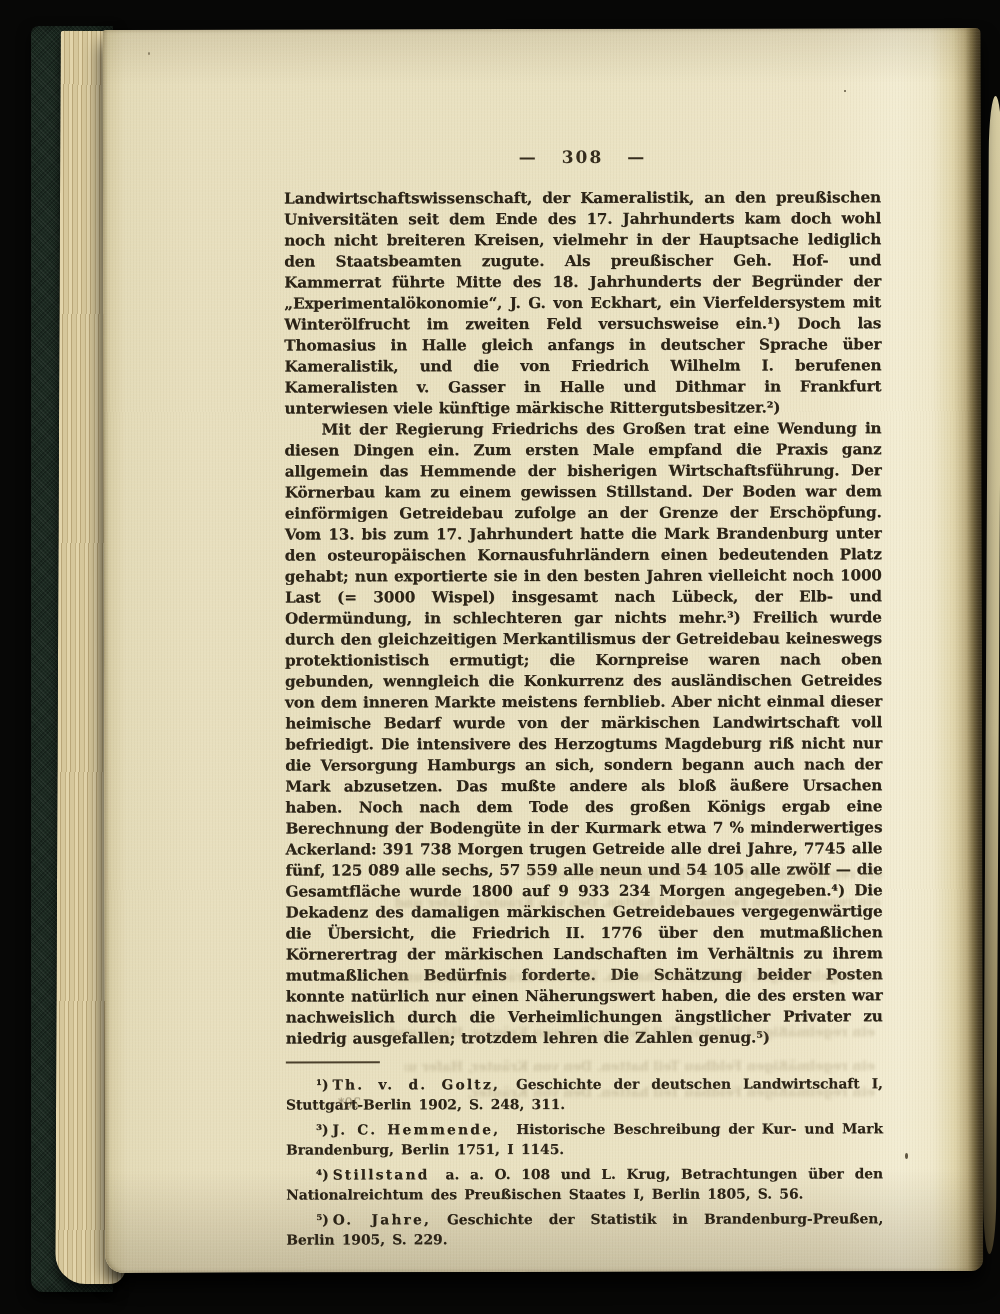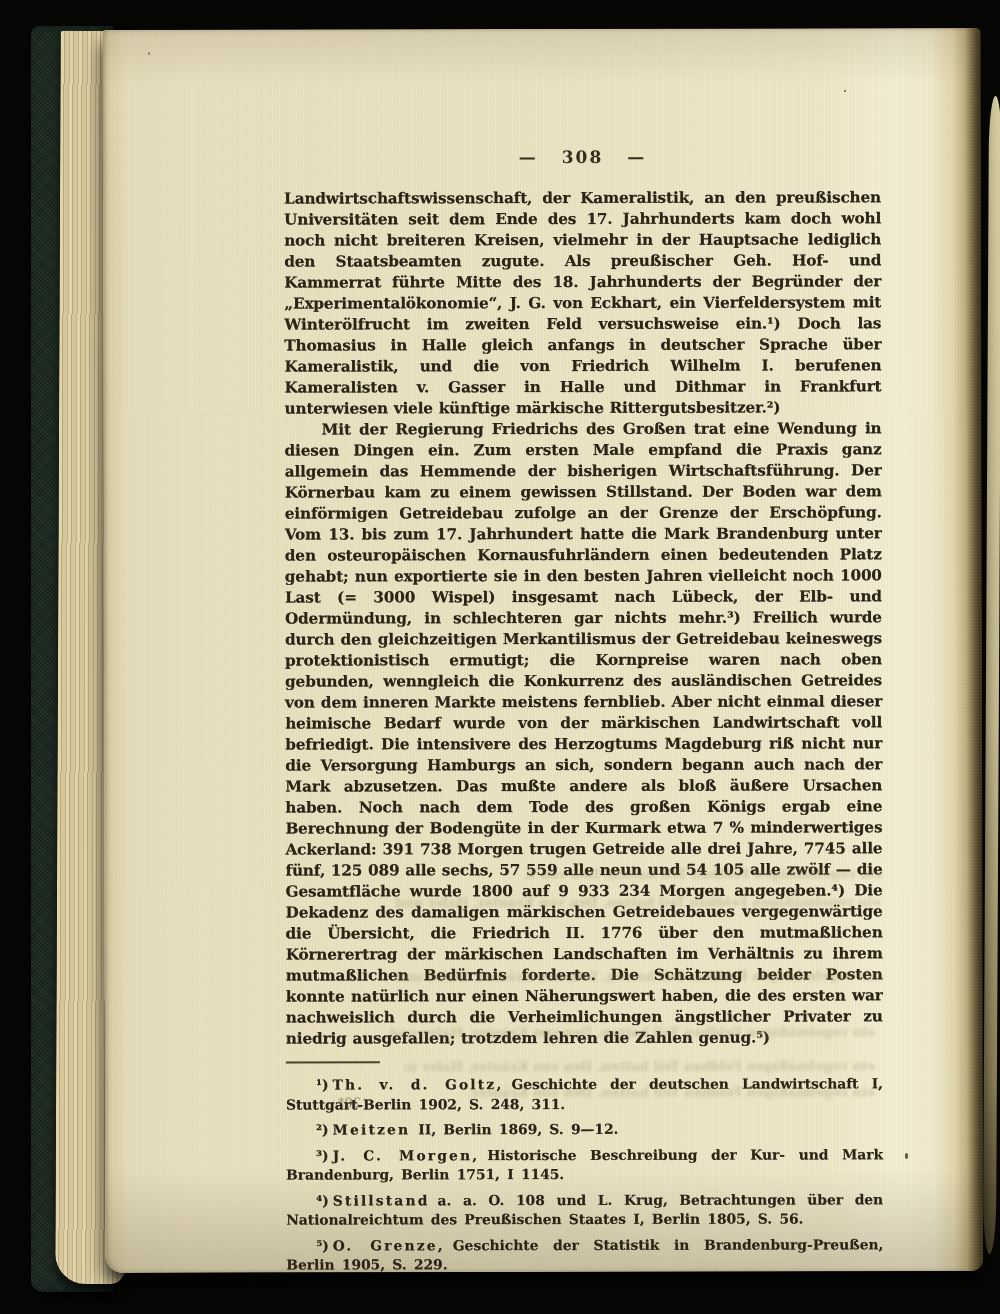--- a/index.html
+++ b/index.html
@@ -82,21 +82,21 @@
 
   .fn-sep{
     width:94px;height:2px;background:#4b402c;margin:12px 0 12px 0;border:0;
   }
   .footnotes p{
     margin:0 0 6px 0;font-size:13.8px;line-height:19.5px;
     text-align:justify;text-indent:30px;word-spacing:2.5px;
     text-shadow:.2px .2px 0 rgba(44,36,23,.5);
   }
   .fn-ref{margin-right:4px;}
-  .fn-author{letter-spacing:2.2px;margin-right:8px;}
+  .fn-author{letter-spacing:2.2px;margin-right:16px;}
 
   
   .ghost{
     position:absolute;height:15px;overflow:hidden;white-space:nowrap;
     font-size:13px;font-weight:700;color:#8a7a54;
     transform:scaleX(-1);filter:blur(1.4px);opacity:.28;
     pointer-events:none;
   }
   .signature{
     position:absolute;left:233px;top:1066px;
@@ -125,24 +125,23 @@
 
       <div class="bodytext">
         <p>Landwirtschaftswissenschaft, der Kameralistik, an den preußischen Universitäten seit dem Ende des 17. Jahrhunderts kam doch wohl noch nicht breiteren Kreisen, vielmehr in der Hauptsache lediglich den Staatsbeamten zugute. Als preußischer Geh. Hof- und Kammerrat führte Mitte des 18. Jahrhunderts der Begründer der „Experimentalökonomie“, J. G. von Eckhart, ein Vierfeldersystem mit Winterölfrucht im zweiten Feld versuchsweise ein.¹) Doch las Thomasius in Halle gleich anfangs in deutscher Sprache über Kameralistik, und die von Friedrich Wilhelm I. berufenen Kameralisten v. Gasser in Halle und Dithmar in Frankfurt unterwiesen viele künftige märkische Rittergutsbesitzer.²)</p>
         <p class="indent">Mit der Regierung Friedrichs des Großen trat eine Wendung in diesen Dingen ein. Zum ersten Male empfand die Praxis ganz allgemein das Hemmende der bisherigen Wirtschaftsführung. Der Körnerbau kam zu einem gewissen Stillstand. Der Boden war dem einförmigen Getreidebau zufolge an der Grenze der Erschöpfung. Vom 13. bis zum 17. Jahrhundert hatte die Mark Brandenburg unter den osteuropäischen Kornausfuhrländern einen bedeutenden Platz gehabt; nun exportierte sie in den besten Jahren vielleicht noch 1000 Last (= 3000 Wispel) insgesamt nach Lübeck, der Elb- und Odermündung, in schlechteren gar nichts mehr.³) Freilich wurde durch den gleichzeitigen Merkantilismus der Getreidebau keineswegs protektionistisch ermutigt; die Kornpreise waren nach oben gebunden, wenngleich die Konkurrenz des ausländischen Getreides von dem inneren Markte meistens fernblieb. Aber nicht einmal dieser heimische Bedarf wurde von der märkischen Landwirtschaft voll befriedigt. Die intensivere des Herzogtums Magdeburg riß nicht nur die Versorgung Hamburgs an sich, sondern begann auch nach der Mark abzusetzen. Das mußte andere als bloß äußere Ursachen haben. Noch nach dem Tode des großen Königs ergab eine Berechnung der Bodengüte in der Kurmark etwa 7 % minderwertiges Ackerland: 391 738 Morgen trugen Getreide alle drei Jahre, 7745 alle fünf, 125 089 alle sechs, 57 559 alle neun und 54 105 alle zwölf — die Gesamtfläche wurde 1800 auf 9 933 234 Morgen angegeben.⁴) Die Dekadenz des damaligen märkischen Getreidebaues vergegenwärtige die Übersicht, die Friedrich II. 1776 über den mutmaßlichen Körnerertrag der märkischen Landschaften im Verhältnis zu ihrem mutmaßlichen Bedürfnis forderte. Die Schätzung beider Posten konnte natürlich nur einen Näherungswert haben, die des ersten war nachweislich durch die Verheimlichungen ängstlicher Privater zu niedrig ausgefallen; trotzdem lehren die Zahlen genug.⁵)</p>
       </div>
 
       <hr class="fn-sep">
 
       <div class="footnotes">
         <p><span class="fn-ref">¹)</span><span class="fn-author">Th. v. d. Goltz,</span><span>Geschichte der deutschen Landwirtschaft I, Stuttgart-Berlin 1902, S. 248, 311.</span></p>
-        <p><span class="fn-ref">²)</span><span class="fn-author">Meitzen</span><span>II, Berlin 1869, S. 9—12.</span></p>
-        <p><span class="fn-ref">³)</span><span class="fn-author">J. C. Morgen,</span><span>Historische Beschreibung der Kur- und Mark Brandenburg, Berlin 1751, I 1145.</span></p>
+        <p><span class="fn-ref">³)</span><span class="fn-author">J. C. Hemmende,</span><span>Historische Beschreibung der Kur- und Mark Brandenburg, Berlin 1751, I 1145.</span></p>
         <p><span class="fn-ref">⁴)</span><span class="fn-author">Stillstand</span><span>a. a. O. 108 und L. Krug, Betrachtungen über den Nationalreichtum des Preußischen Staates I, Berlin 1805, S. 56.</span></p>
-        <p><span class="fn-ref">⁵)</span><span class="fn-author">O. Grenze,</span><span>Geschichte der Statistik in Brandenburg-Preußen, Berlin 1905, S. 229.</span></p>
+        <p><span class="fn-ref">⁵)</span><span class="fn-author">O. Jahre,</span><span>Geschichte der Statistik in Brandenburg-Preußen, Berlin 1905, S. 229.</span></p>
       </div>
     </div>
 
     <div class="ghost" style="left:420px;top:838px;width:358px;">ein regelmäßigen Feldbau Teil hatten. Den von Kräuter, Hafer und</div>
     <div class="ghost" style="left:196px;top:866px;width:580px;">ein regelmäßigen Feldbau Teil hatten. Den von Kräuter, Hafer und</div>
     <div class="ghost" style="left:196px;top:940px;width:580px;">ein regelmäßigen Feldbau Teil hatten. Den von Kräuter, Hafer und</div>
     <div class="ghost" style="left:210px;top:996px;width:560px;">ein regelmäßigen Feldbau Teil hatten. Den von Kräuter, Hafer und</div>
     <div class="ghost" style="left:300px;top:1030px;width:470px;">ein regelmäßigen Feldbau Teil hatten. Den von Kräuter, Hafer und</div>
     <div class="ghost" style="left:360px;top:1056px;width:410px;">ein regelmäßigen Feldbau Teil hatten. Den von Kräuter, Hafer und</div>
 

